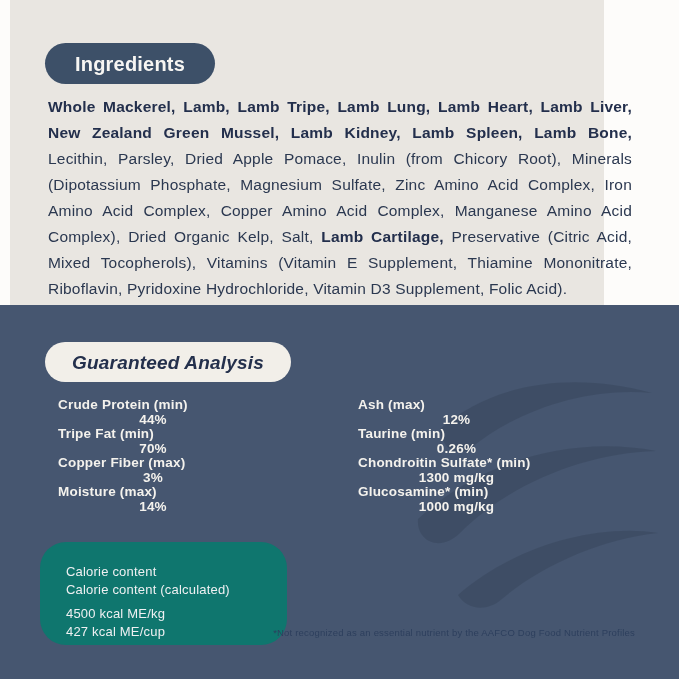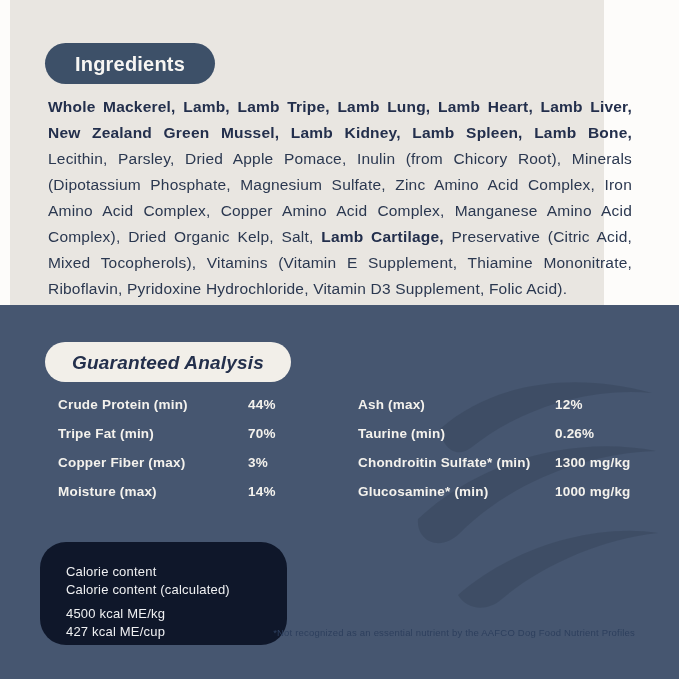--- a/index.html
+++ b/index.html
@@ -39,29 +39,29 @@
   .waves{position:absolute;left:400px;top:62px;width:260px;height:250px;}
   .waves path{fill:#3c4b62;opacity:.75;}
   .pill-cream{
     position:absolute;left:45px;top:37px;
     background:#f2efe9;color:#24304c;
     font-size:19px;padding:11px 27px 10px;font-style:italic;
   }
   .ga-col{position:absolute;top:92px;}
   .ga-col-left{left:58px;}
   .ga-col-right{left:358px;}
-  .ga-row{display:flex;height:29px;}
+  .ga-row{display:flex;height:29px;align-items:center;flex-direction:column;}
   .ga-label{display:inline-block;color:#f4f2ed;font-size:13.5px;font-weight:700;letter-spacing:.2px;}
   .ga-col-left .ga-label{width:190px;}
   .ga-col-right .ga-label{width:197px;}
   .ga-value{color:#f4f2ed;font-size:13.5px;font-weight:700;letter-spacing:.2px;white-space:nowrap;}
 
   .calorie-box{
     position:absolute;left:40px;top:237px;width:247px;height:103px;
-    background:#0f172a;border-radius:26px;
+    background:#0f766e;border-radius:26px;
     color:#eff0f2;
   }
   .calorie-box p{margin:0;padding:0;font-size:13px;line-height:17.5px;letter-spacing:.2px;}
   .calorie-lines-1{position:absolute;left:26px;top:21px;}
   .calorie-lines-2{position:absolute;left:26px;top:63px;}
 
   .footnote{
     position:absolute;right:44px;top:322px;
     color:#2d3f5d;font-size:9.5px;letter-spacing:.2px;
   }

